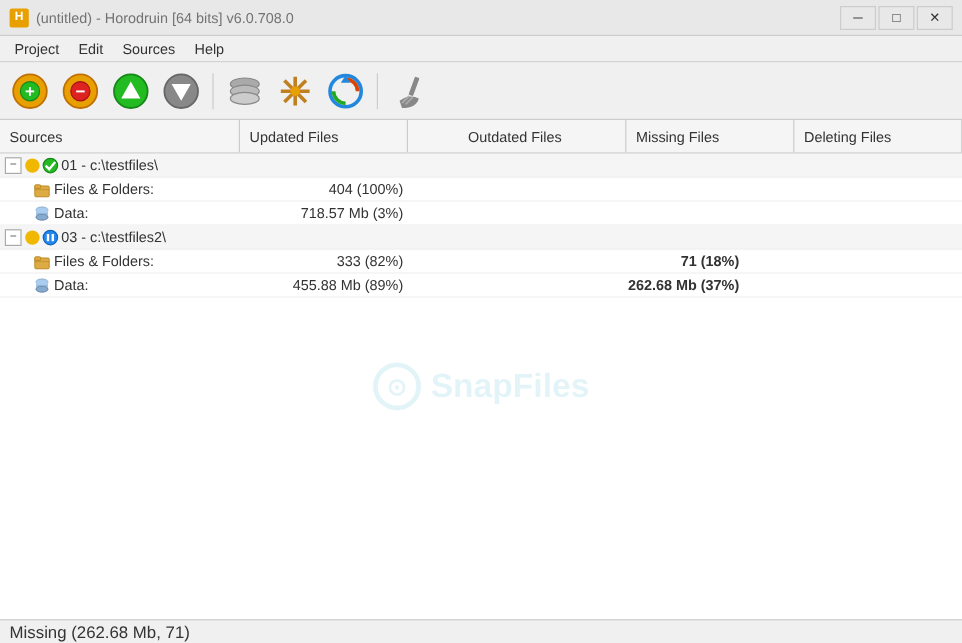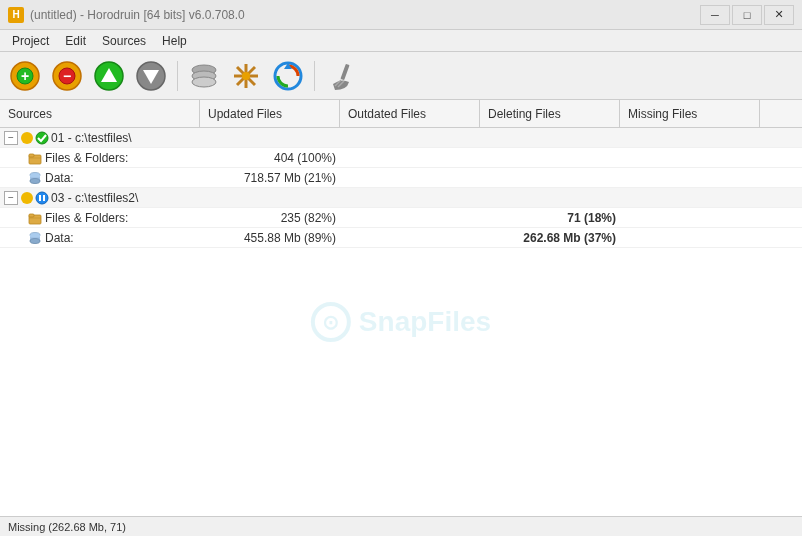--- a/index.html
+++ b/index.html
@@ -122,21 +122,21 @@
       color: #333;
       font-weight: normal;
       border-right: 1px solid #ccc;
       display: flex;
       align-items: center;
       white-space: nowrap;
       overflow: hidden;
     }
     .col-sources { width: 200px; flex-shrink: 0; }
     .col-updated { width: 140px; flex-shrink: 0; }
-    .col-outdated { width: 140px; flex-shrink: 0; }
+    .col-outdated { width: 140px; flex-shrink: 0; margin-left: 42px; }
     .col-missing { width: 140px; flex-shrink: 0; }
     .col-deleting { width: 140px; flex-shrink: 0; }
 
     
     .tree-content {
       flex: 1;
       overflow: auto;
       position: relative;
     }
     .tree-row {
@@ -207,21 +207,21 @@
     }
 
     
     .status-bar {
       background: #f0f0f0;
       border-top: 1px solid #ccc;
       height: 20px;
       display: flex;
       align-items: center;
       padding: 0 8px;
-      font-size: 11px;
+      font-size: 14px;
       color: #333;
       flex-shrink: 0;
     }
 
     
     svg { display: block; }
   </style>
 </head>
 <body>
 
@@ -314,22 +314,22 @@
     </svg>
   </button>
 </div>
 
 <div class="main-area">
 
   <div class="column-headers">
     <div class="col-header col-sources">Sources</div>
     <div class="col-header col-updated">Updated Files</div>
     <div class="col-header col-outdated">Outdated Files</div>
+    <div class="col-header col-missing">Missing Files</div>
     <div class="col-header col-deleting">Deleting Files</div>
-    <div class="col-header col-missing">Missing Files</div>
   </div>
 
   <div class="tree-content">
 
     <div class="watermark">
       <div class="watermark-icon">⊙</div>
       <span>SnapFiles</span>
     </div>
 
     <div class="tree-row group-header">
@@ -368,21 +368,21 @@
     <div class="tree-row">
       <div class="tree-cell sources" style="padding-left: 28px;">
         <svg width="14" height="14" viewBox="0 0 14 14" style="margin-right:3px; flex-shrink:0;">
           <ellipse cx="7" cy="4" rx="5" ry="2.5" fill="#aaccee" stroke="#88aacc" stroke-width="0.8"></ellipse>
           <rect x="2" y="4" width="10" height="6" fill="#aaccee" stroke="none"></rect>
           <ellipse cx="7" cy="10" rx="5" ry="2.5" fill="#88aacc" stroke="#6688aa" stroke-width="0.8"></ellipse>
           <line x1="2" y1="7" x2="12" y2="7" stroke="#88aacc" stroke-width="0.5"></line>
         </svg>
         <span>Data:</span>
       </div>
-      <div class="tree-cell updated">718.57 Mb (21%)</div>
+      <div class="tree-cell updated">718.57 Mb (3%)</div>
       <div class="tree-cell outdated"></div>
       <div class="tree-cell missing"></div>
       <div class="tree-cell deleting"></div>
     </div>
 
     <div class="tree-row group-header">
       <div class="tree-cell sources">
         <span class="expand-icon">−</span>
         <span class="status-dot dot-yellow"></span>
         <svg width="14" height="14" viewBox="0 0 14 14" style="margin-right:2px; flex-shrink:0;">
@@ -400,21 +400,21 @@
 
     <div class="tree-row">
       <div class="tree-cell sources" style="padding-left: 28px;">
         <svg width="14" height="14" viewBox="0 0 14 14" style="margin-right:3px; flex-shrink:0;">
           <rect x="1" y="4" width="12" height="9" rx="1" fill="#ddaa44" stroke="#bb8822" stroke-width="0.8"></rect>
           <rect x="1" y="3" width="5" height="3" rx="1" fill="#ddaa44" stroke="#bb8822" stroke-width="0.8"></rect>
           <line x1="1" y1="7" x2="13" y2="7" stroke="#bb8822" stroke-width="0.5"></line>
         </svg>
         <span>Files &amp; Folders:</span>
       </div>
-      <div class="tree-cell updated">235 (82%)</div>
+      <div class="tree-cell updated">333 (82%)</div>
       <div class="tree-cell outdated"></div>
       <div class="tree-cell missing">71 (18%)</div>
       <div class="tree-cell deleting"></div>
     </div>
 
     <div class="tree-row">
       <div class="tree-cell sources" style="padding-left: 28px;">
         <svg width="14" height="14" viewBox="0 0 14 14" style="margin-right:3px; flex-shrink:0;">
           <ellipse cx="7" cy="4" rx="5" ry="2.5" fill="#aaccee" stroke="#88aacc" stroke-width="0.8"></ellipse>
           <rect x="2" y="4" width="10" height="6" fill="#aaccee" stroke="none"></rect>

